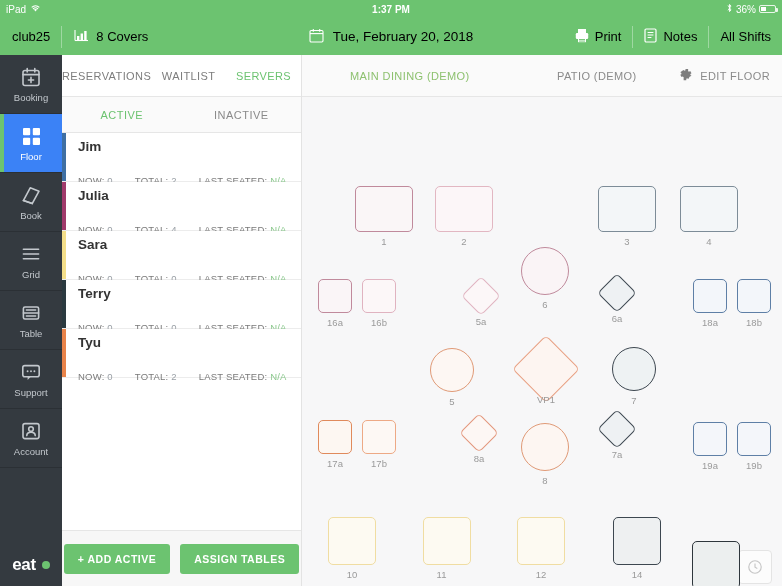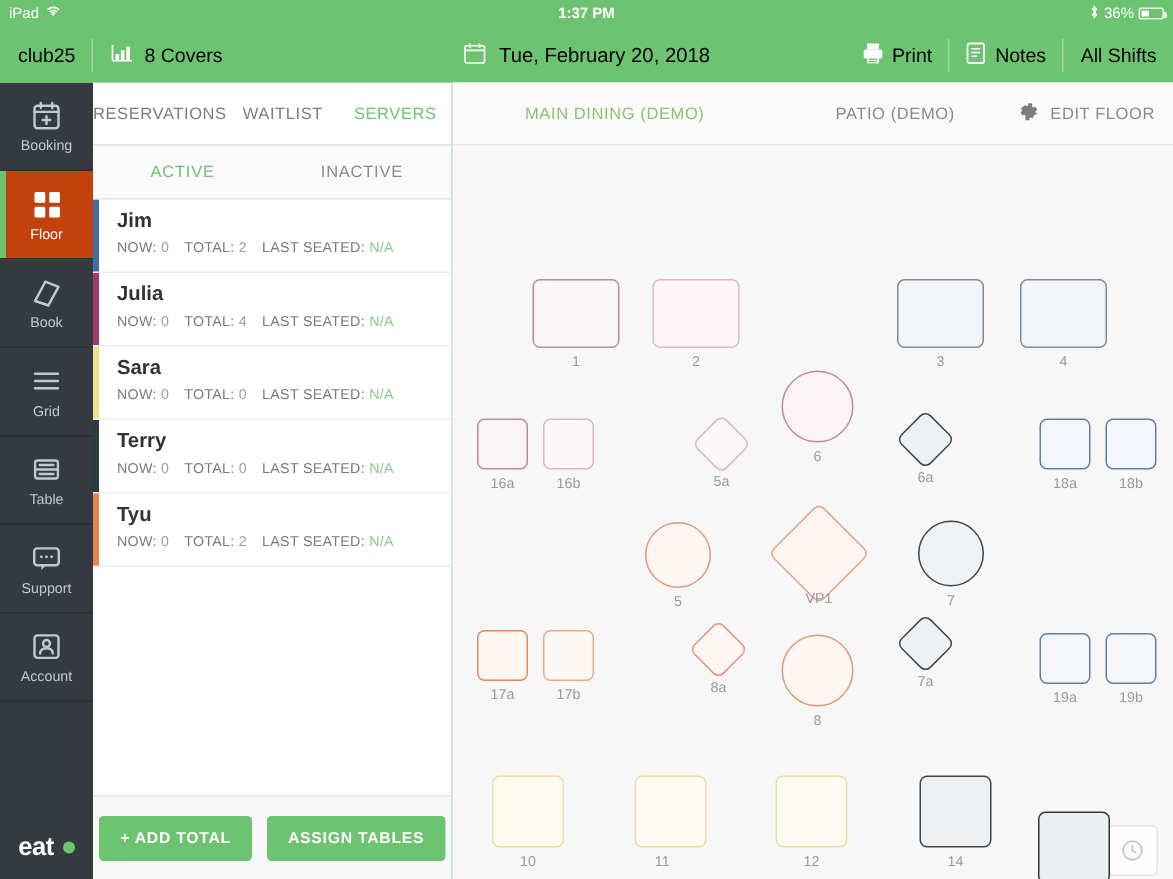--- a/index.html
+++ b/index.html
@@ -53,21 +53,21 @@
   .rail {
     width: 62px; background: #343a40; color: #cfd3d7;
     display: flex; flex-direction: column; flex: 0 0 62px;
   }
   .rail-item {
     height: 59px; display: flex; flex-direction: column;
     align-items: center; justify-content: center; gap: 4px;
     border-bottom: 1px solid #2b3035; position: relative;
     font-size: 9.5px; color: #c3c8cd;
   }
-  .rail-item.active { background: #c2410c; color: #ffffff; }
+  .rail-item.active { background: #3b82f6; color: #ffffff; }
   .rail-item.active::before {
     content: ""; position: absolute; left: 0; top: 0; bottom: 0;
     width: 4px; background: #6cc370;
   }
   .rail-icon { width: 22px; height: 22px; display: flex; align-items: center; justify-content: center; }
   .rail-icon svg { width: 22px; height: 22px; fill: none; stroke: currentColor; stroke-width: 1.6; }
   .rail-foot {
     margin-top: auto; height: 42px; display: flex; align-items: center;
     justify-content: center; gap: 6px; color: #fff;
     font-size: 17px; font-weight: bold; letter-spacing: -.3px;
@@ -94,21 +94,21 @@
   .server-list { flex: 1 1 auto; overflow: hidden; background: #fff; }
   .srow {
     height: 49px; border-bottom: 1px solid #ececec;
     padding: 6px 0 0 16px; position: relative; background: #fff;
   }
   .srow::before {
     content: ""; position: absolute; left: 0; top: 0; bottom: 0; width: 4px;
     background: var(--accent, #ccc);
   }
   .sname { font-size: 13.5px; color: #333; font-weight: bold; line-height: 16px; }
-  .smeta { margin-top: 5px; font-size: 9.5px; color: #7a7a7a; letter-spacing: .2px; display: flex; gap: 10px; }
+  .smeta { margin-top: 20px; font-size: 9.5px; color: #7a7a7a; letter-spacing: .2px; display: flex; gap: 22px; }
   .smeta b { font-weight: normal; }
   .smeta .v { color: #9aa0a6; }
   .smeta .v.na { color: #8dc98f; }
   .panel-foot {
     height: 56px; flex: 0 0 56px; background: #f7f7f7; border-top: 1px solid #e6e6e6;
     display: flex; align-items: center; justify-content: center; gap: 10px;
   }
   .btn-green {
     background: #6cc370; color: #fff; border: none; border-radius: 3px;
     height: 30px; padding: 0 14px; font-size: 10.5px; letter-spacing: .5px;
@@ -360,21 +360,21 @@
           <div class="srow" style="--accent: #e8834a;">
             <div class="sname">Tyu</div>
             <div class="smeta">
               <span><b>NOW:</b> <span class="v">0</span></span>
               <span><b>TOTAL:</b> <span class="v">2</span></span>
               <span><b>LAST SEATED:</b> <span class="v na">N/A</span></span>
             </div>
           </div>
         </div>
       <div class="panel-foot">
-        <button class="btn-green">+ ADD TOTAL</button>
+        <button class="btn-green">+ ADD ACTIVE</button>
         <button class="btn-green">ASSIGN TABLES</button>
       </div>
     </div>
 
     <div class="floor">
       <div class="floor-tabs">
         <span class="ftab sel" style="left:48px">MAIN DINING (DEMO)</span>
         <span class="ftab" style="left:255px">PATIO (DEMO)</span>
         <span class="edit-floor">
           <span class="gear">

